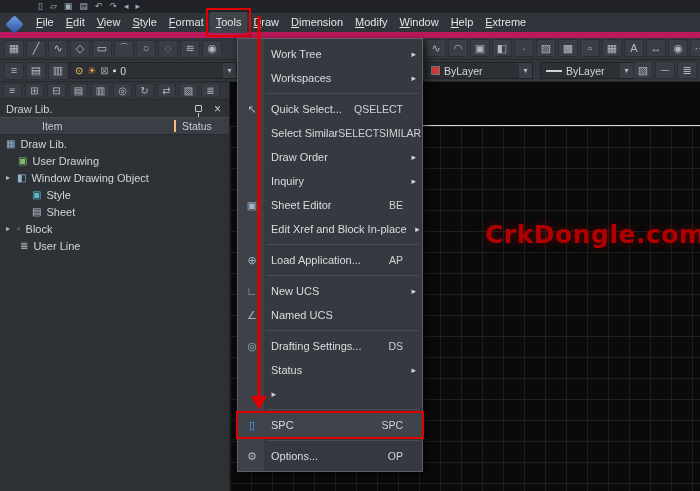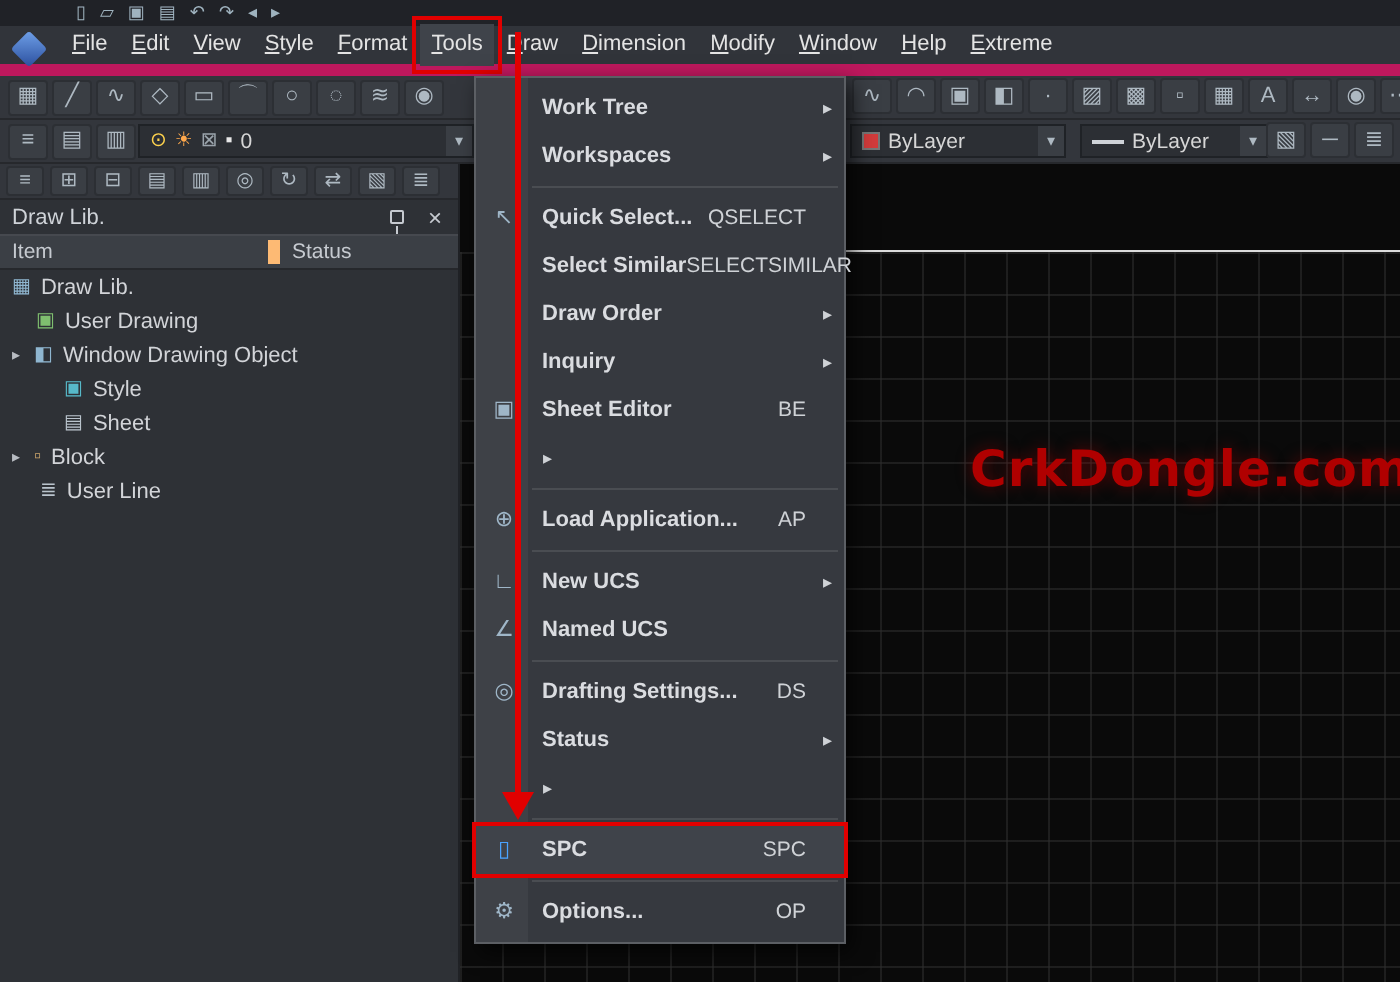--- a/index.html
+++ b/index.html
@@ -58,21 +58,21 @@
                   font-size:11px; color:#cfd3d8; }
   .panel-header .spacer { flex:1; }
   .pin-icon { width:7px; height:7px; border:1px solid #c6cad0; border-radius:1px;
               position:relative; margin-right:10px; }
   .pin-icon::after { content:""; position:absolute; left:2px; top:7px; width:1px;
                      height:4px; background:#c6cad0; }
   .close-btn { font-size:12px; line-height:1; color:#c6cad0; padding:0 2px; }
   .panel-cols { height:18px; display:flex; align-items:center; background:#3b3f45;
                 border-top:1px solid #46494f; border-bottom:1px solid #26282c;
                 font-size:10.5px; color:#c6cad0; }
-  .col-item { width:140px; padding-left:6px; border-right:6px solid #fdba74; }
+  .col-item { width:140px; padding-left:6px; border-right:2px solid #fdba74;margin-left:36px; }
   .col-status { flex:1; padding-left:6px; }
   .tree { font-size:11px; color:#d2d4d8; }
   .tree-row { height:17px; display:flex; align-items:center; gap:5px; }
   .tw-arrow { width:8px; flex:none; font-size:8px; color:#b8bcc2; text-align:center; }
   .tw-icon { flex:none; font-size:10px; line-height:1; }
   .ic-blue { color:#8fb6d0; } .ic-green { color:#7fbf6f; } .ic-teal { color:#57b9c9; }
   .ic-gray { color:#b9c3cc; } .ic-tan { color:#c9a36a; }
 
   
   .canvas { flex:1; position:relative; background:#0a0a0a; overflow:hidden; }
@@ -90,21 +90,21 @@
   
   .menu { position:absolute; left:237px; top:38px; width:186px; z-index:5;
           background:linear-gradient(90deg,#3e4147 0,#3e4147 26px,#36393f 26px);
           border:1px solid #5c5f64; box-shadow:3px 4px 10px rgba(0,0,0,.65);
           padding:3px 0; }
   .mi { height:24px; display:flex; align-items:center; padding:0 6px 0 3px;
         font-size:11px; color:#dadce0; }
   .mi-icon { width:22px; flex:none; text-align:center; font-size:11px; line-height:1;
              color:#9fb6c8; }
   .mi-icon.spc { color:#4aa3ff; }
-  .mi-label { flex:1; padding-left:8px; white-space:nowrap;font-weight:bold; }
+  .mi-label { flex:1; padding-left:8px; white-space:nowrap; }
   .mi-shortcut { font-size:10.5px; color:#cfd2d6; padding-right:3px; }
   .mi-sub { width:10px; flex:none; text-align:right; font-size:9px; color:#cfd2d6; }
   .msep { height:1px; background:#4a4d52; margin:3px 3px 3px 28px; }
   .mi.highlight { background:#3f434a; outline:2px solid #e10000; outline-offset:0; }
 
   
   .annot { position:absolute; left:0; top:0; z-index:9; pointer-events:none; }
 </style>
 </head>
 <body>
@@ -300,20 +300,21 @@
         <span class="mi-sub">▸</span>
     </div>
     <div class="mi">
       <span class="mi-icon">▣</span>
       <span class="mi-label">Sheet Editor</span>
       <span class="mi-shortcut">BE</span>
         <span class="mi-sub"></span>
     </div>
     <div class="mi">
       <span class="mi-icon"></span>
+        <span class="mi-label">Edit Xref and Block In-place</span>
       <span class="mi-shortcut"></span>
         <span class="mi-sub">▸</span>
     </div>
     <div class="msep"></div>
     <div class="mi">
       <span class="mi-icon">⊕</span>
       <span class="mi-label">Load Application...</span>
       <span class="mi-shortcut">AP</span>
         <span class="mi-sub"></span>
     </div>

